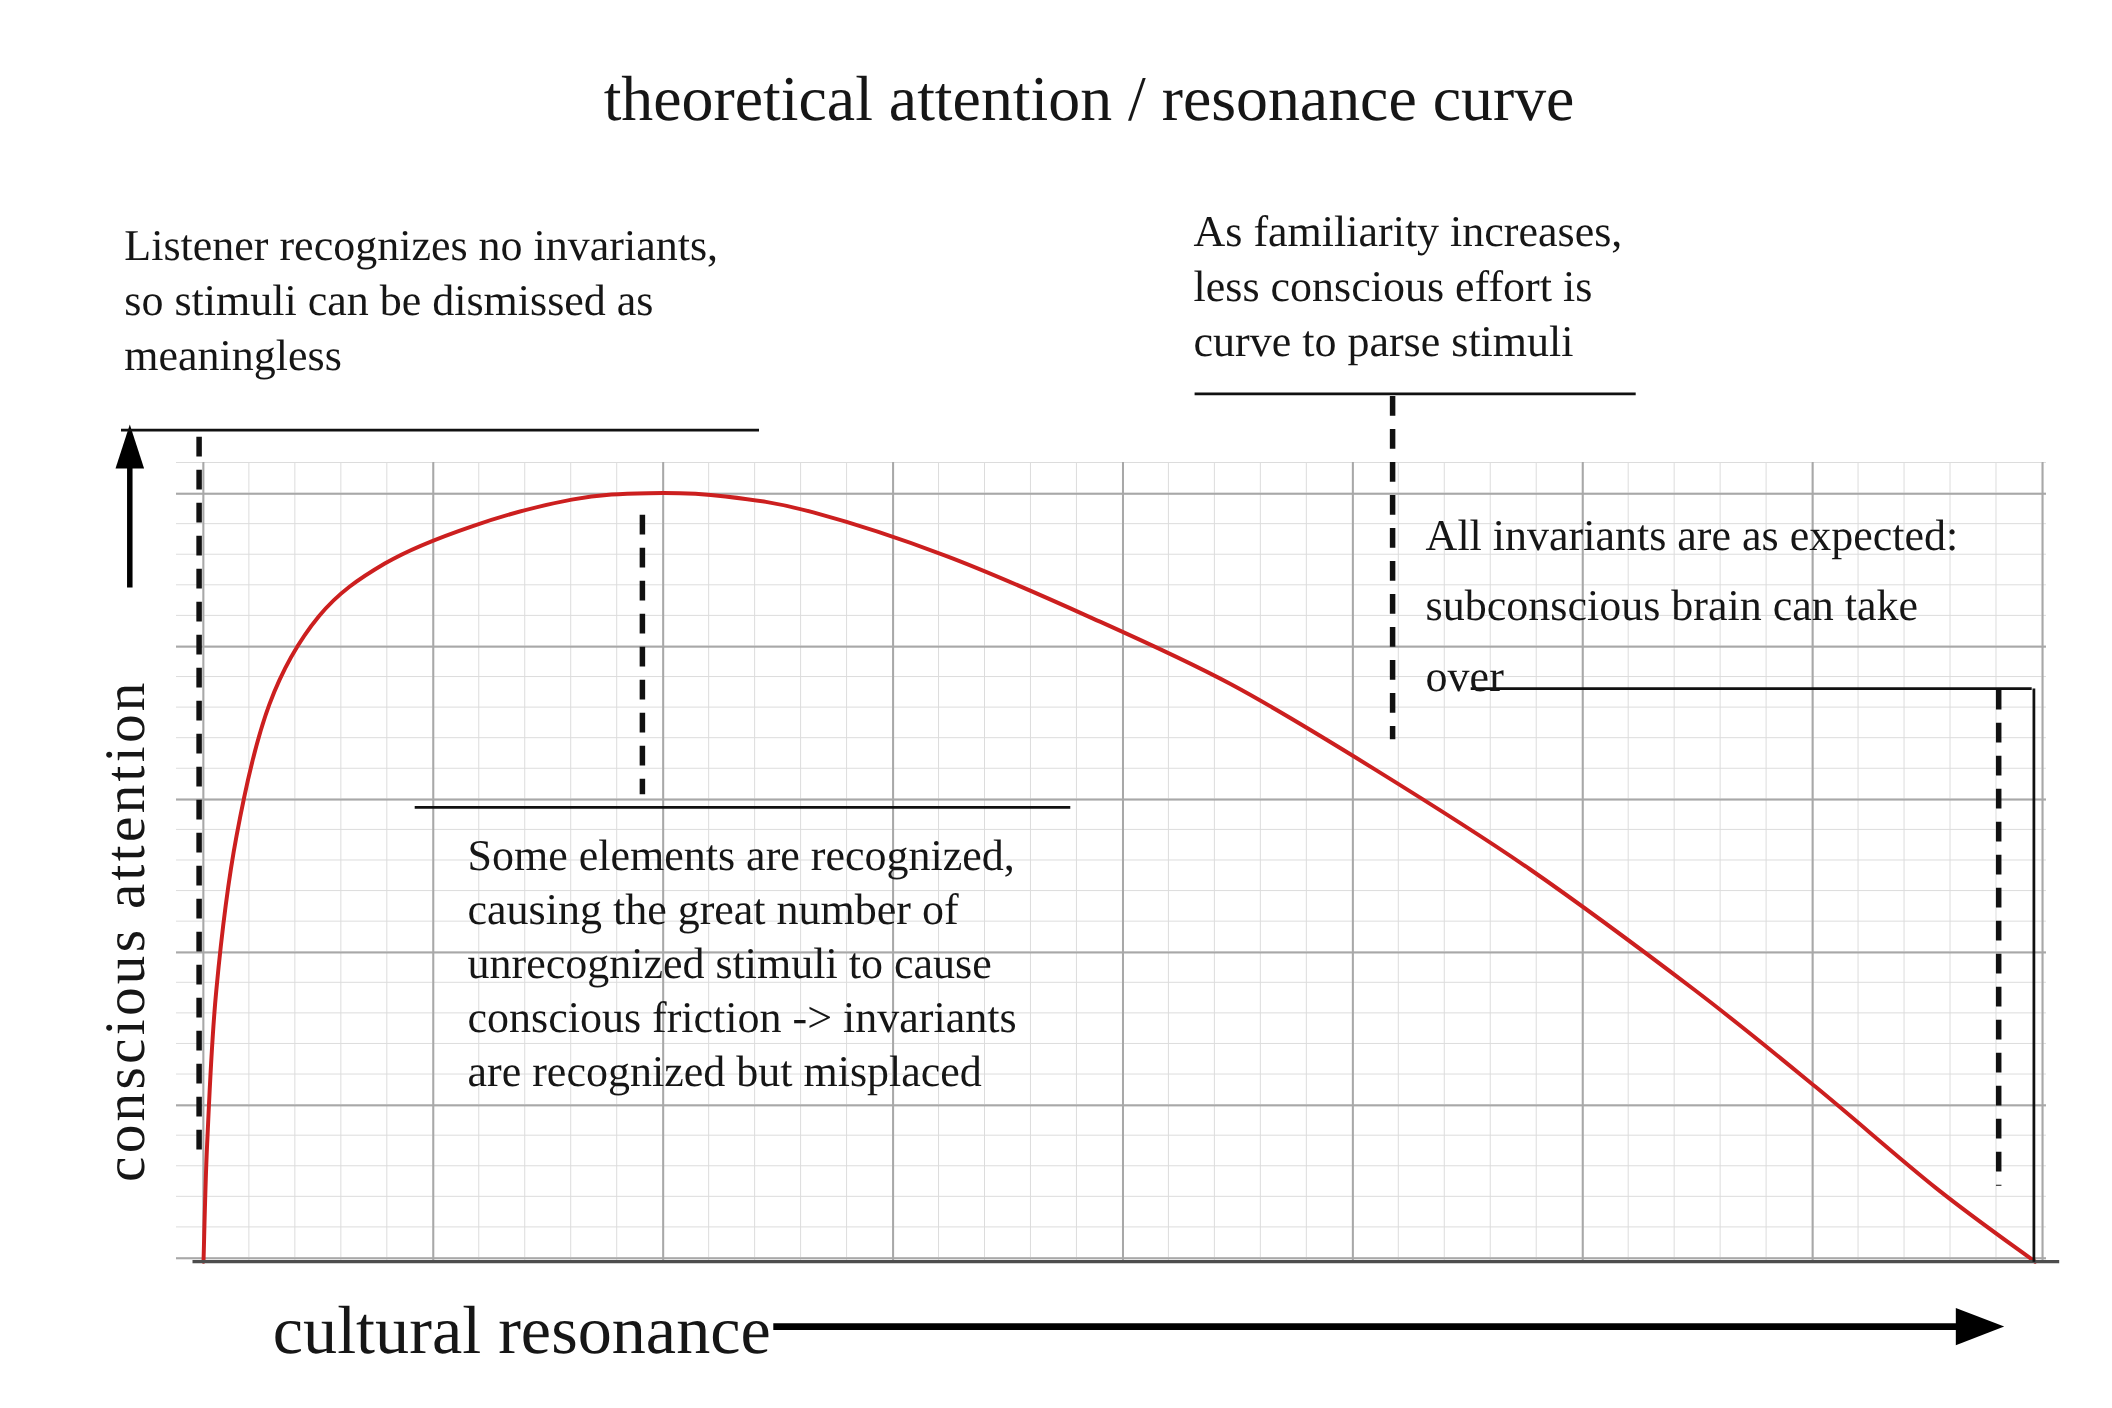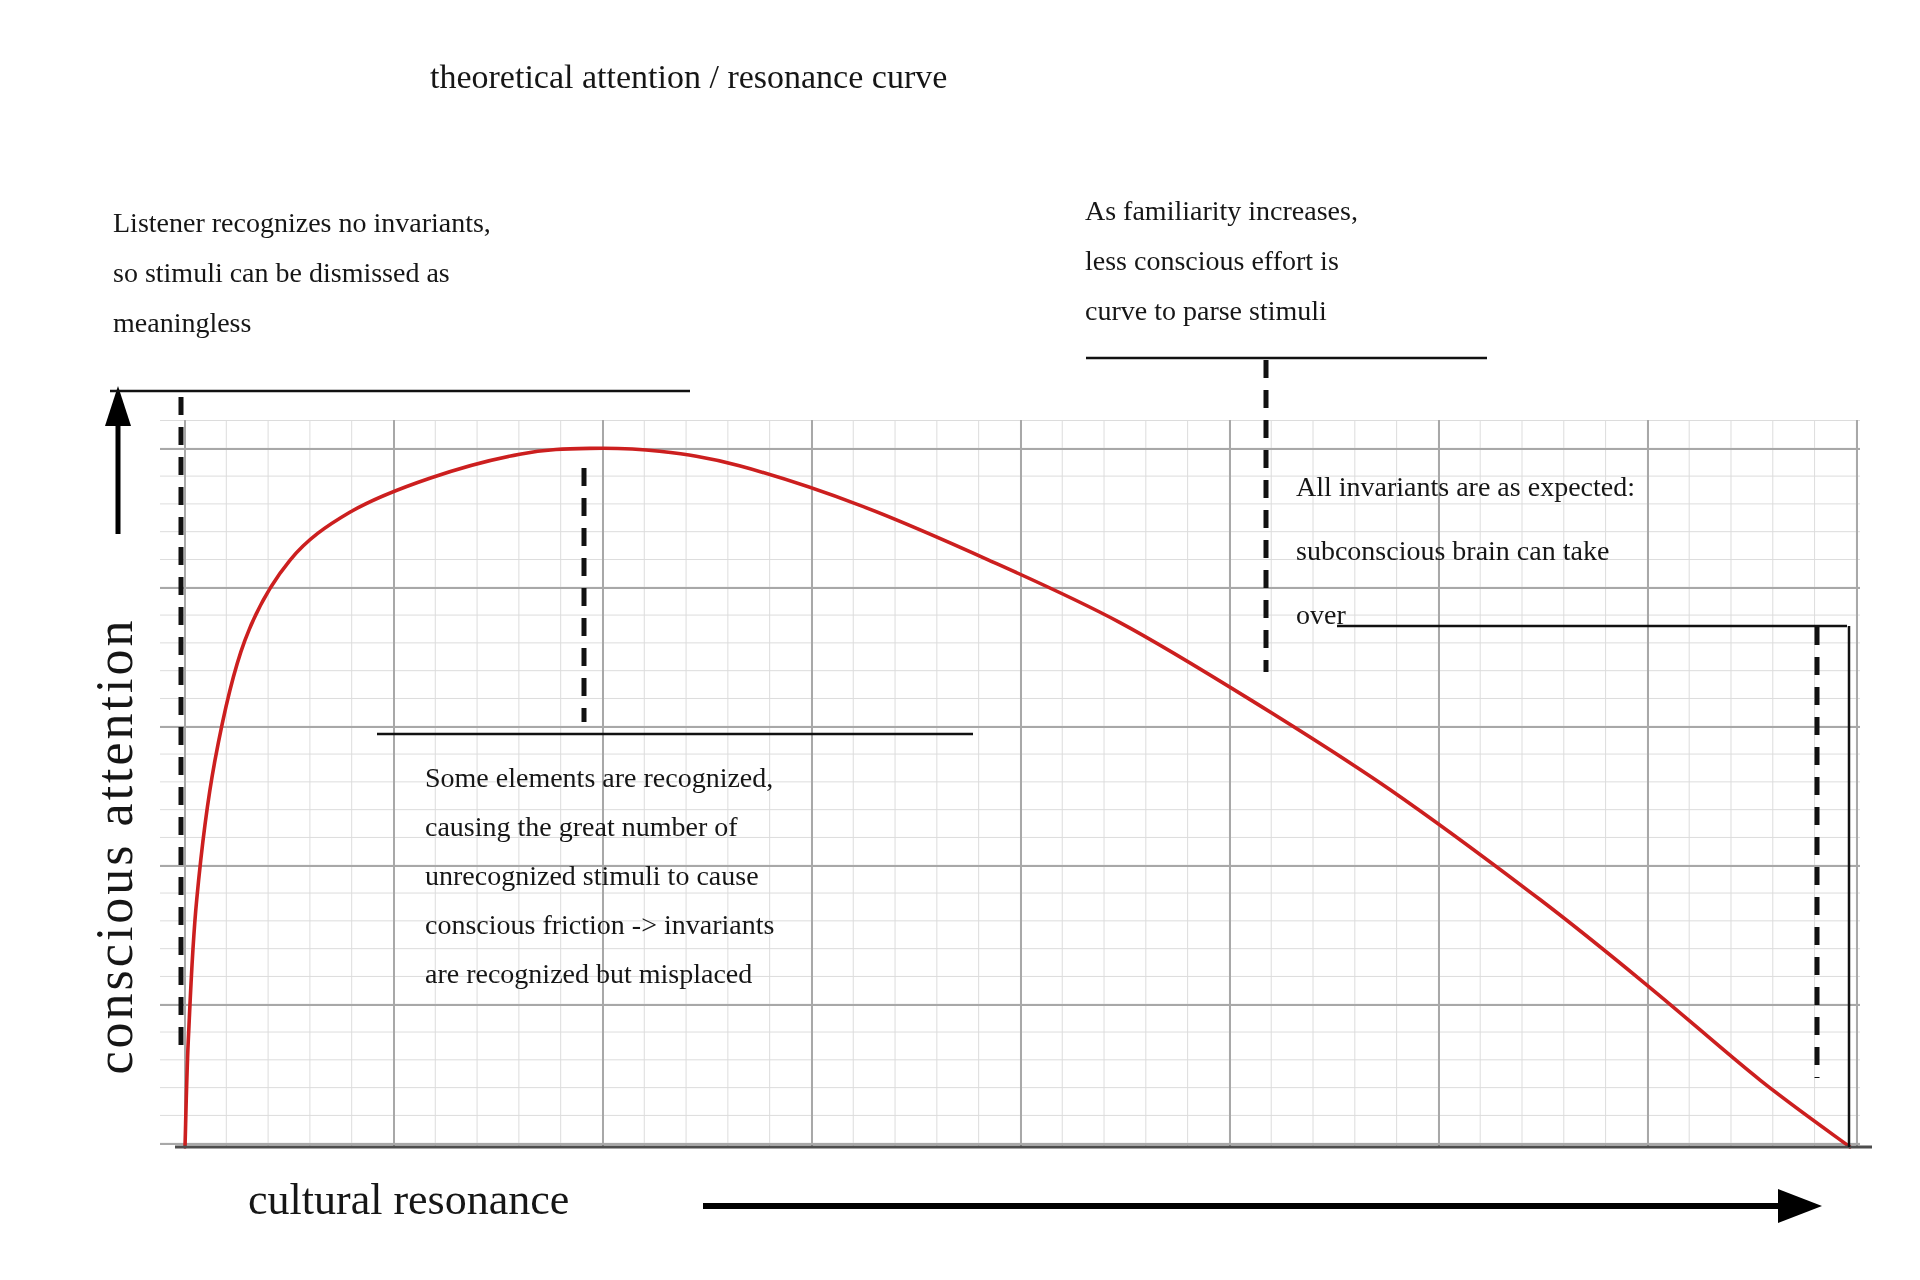--- a/index.html
+++ b/index.html
@@ -9,29 +9,29 @@
   html,body{margin:0;padding:0;}
   body{
     width:1920px;height:1280px;position:relative;overflow:hidden;
     background:var(--bg);
     font-family:"Liberation Serif","DejaVu Serif",serif;
     color:var(--text);
   }
   .abs{position:absolute;}
   .txt{white-space:pre-line;}
   #title{
-    left:430px;top:58px;width:1120px;text-align:left;
-    font-size:34px;line-height:1.1;
+    left:430px;top:58px;width:1120px;text-align:center;
+    font-size:58px;line-height:1.1;
   }
-  .annotation{font-size:28px;line-height:50px;}
+  .annotation{font-size:40px;line-height:50px;}
   #annotation-no-invariants{left:113px;top:198px;}
   #annotation-familiarity{left:1085px;top:186px;}
   #annotation-some-elements{left:404px;top:753px;line-height:49px;margin-left:21px;}
   #annotation-all-invariants{left:1296px;top:455px;line-height:64px;}
-  #x-axis-label{left:248px;top:1176px;font-size:44px;line-height:1.1;}
+  #x-axis-label{left:248px;top:1176px;font-size:62px;line-height:1.1;}
   #y-axis-label{
     left:-195px;top:820px;width:620px;height:52px;text-align:center;
     font-size:52px;line-height:52px;letter-spacing:3px;
     transform:rotate(-90deg);
   }
   #grid{
     left:160px;top:420px;width:1700px;height:727px;
     background-image:
       linear-gradient(90deg, var(--grid-major) 0 2px, transparent 2px),
       linear-gradient(180deg, var(--grid-major) 0 2px, transparent 2px),

